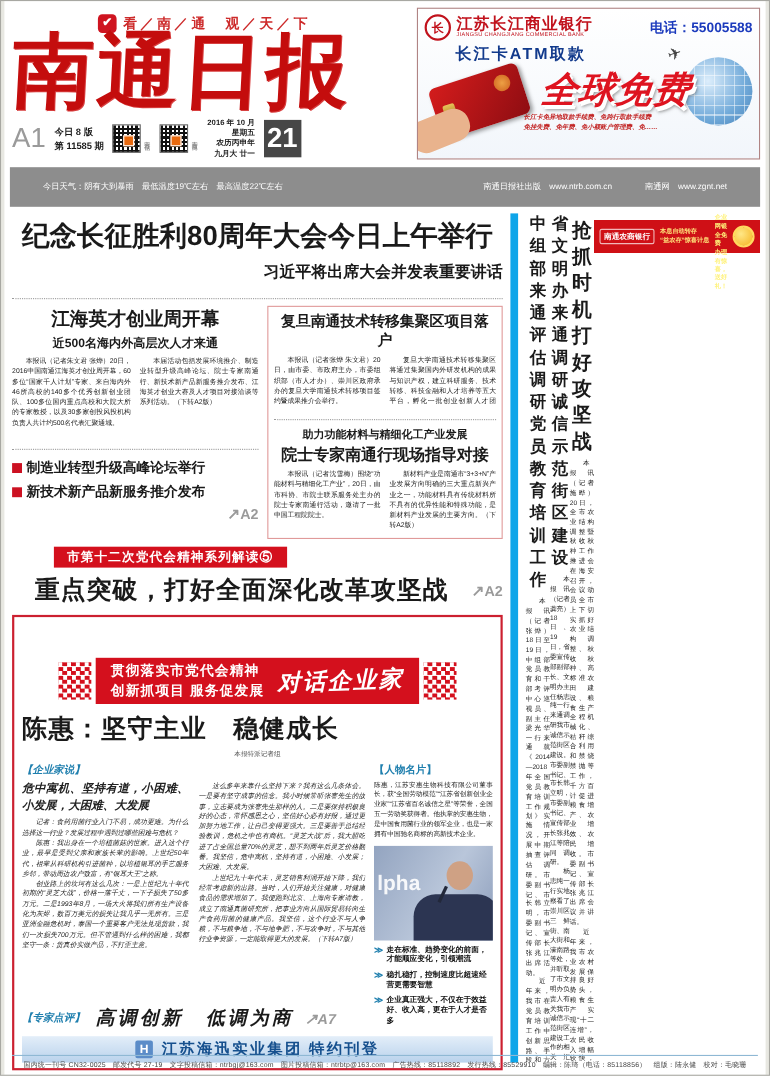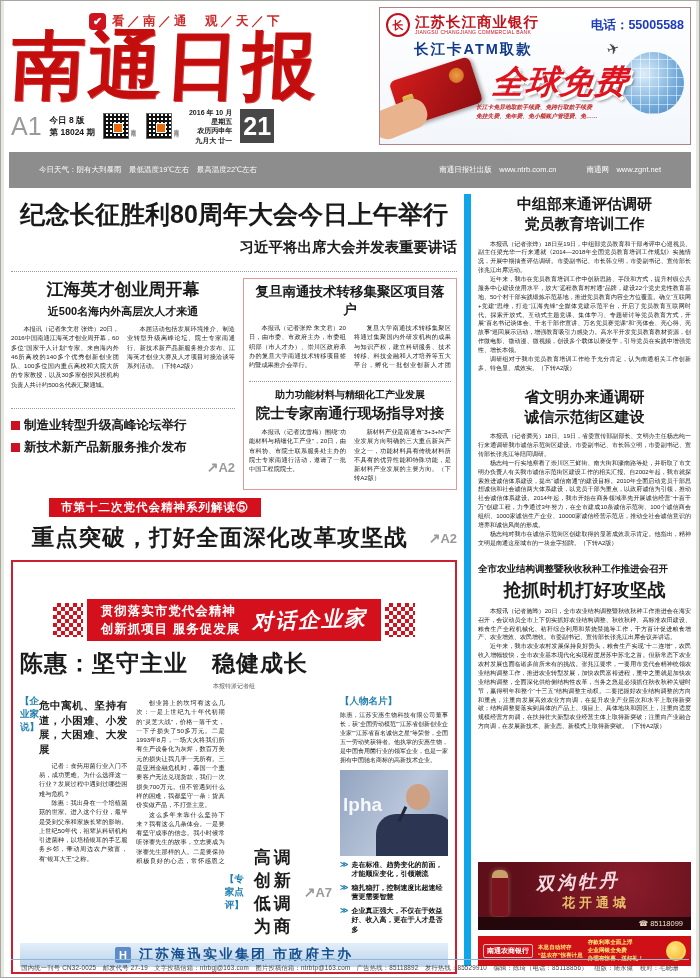--- a/index.html
+++ b/index.html
@@ -65,21 +65,21 @@
              font-weight:900; font-size:12px; display:flex; align-items:center; justify-content:center; letter-spacing:1px; }
 
   
   .infobar { height:28px; margin:3px 8px 0 8px; background:#8d8d8d; color:#fff; font-size:7.5px;
              display:flex; align-items:center; padding:18px 30px; gap:30px; }
   .infobar .sp { flex:1; }
 
   
   .content { display:flex; padding:6px 8px 0 10px; height:778px; }
   .col-left { width:460px; padding-right:7px; border-right:7px solid #0ea5e9; display:flex; flex-direction:column; }
-  .col-right { flex:1; padding-left:7px; display:flex; flex-direction:column; overflow:hidden; }
+  .col-right { flex:1; padding-left:7px; display:flex; flex-direction:row; overflow:hidden; }
 
   .lead-h1 { font-size:25px; font-weight:900; text-align:center; letter-spacing:0; margin-top:4px; }
   .lead-h2 { font-size:14.5px; font-weight:900; text-align:right; margin-top:7px; }
   .bodytext { font-size:6.2px; line-height:1.5; text-align:justify; color:#222; }
   .bodytext p { text-indent:2em; }
   .lead-body { columns:4; column-gap:8px; height:98px; overflow:hidden; margin-top:8px; }
   .dotted { border-top:1px dotted #999; margin:6px 0; }
 
   .mid-row { display:flex; gap:8px; }
   .talent { width:224px; }
@@ -110,21 +110,21 @@
   .dialog { border:2px solid #cc2030; margin-top:7px; padding:5px 7px; flex:1; display:flex; flex-direction:column; }
   .band { display:flex; align-items:center; justify-content:center; gap:4px; height:42px;margin-top:32px; }
   .checker { width:30px; height:34px; background:repeating-conic-gradient(#d4101d 0% 25%, #ffffff 0% 50%) 0 0 / 8px 8px; }
   .band-core { background:#d4101d; height:42px; display:flex; align-items:center; gap:12px; padding:0 14px; }
   .band-lines { color:#fff; font-weight:900; font-size:12.5px; line-height:1.45; letter-spacing:1px; }
   .band-title { color:#fff; font-family:"Liberation Serif", serif; font-style:italic; font-weight:900;
                 font-size:21px; letter-spacing:2px; transform:rotate(-2deg); }
   .dlg-h1 { font-size:23px; font-weight:900; text-align:left; margin-top:7px; letter-spacing:1px; }
   .dlg-byline { font-size:6px; color:#555; text-align:center; margin-top:3px; }
   .dlg-body { display:flex; gap:8px; margin-top:4px; flex:1; }
-  .dlg-left { flex:1; display:flex; flex-direction:row; }
+  .dlg-left { flex:1; display:flex; flex-direction:column;font-style:italic; }
   .sect-label { color:#1f7fae; font-weight:900; font-size:9.5px; }
   .says-flow { columns:2; column-gap:9px; height:172px; overflow:hidden; margin-top:3px; }
   .says-intro { font-size:10.5px; font-weight:900; line-height:1.4; margin-bottom:4px; }
   .expert-row { display:flex; align-items:center; gap:10px; margin-top:auto; padding-top:4px; }
   .expert-h1 { font-size:17px; font-weight:900; letter-spacing:3px; }
   .dlg-right { width:108px; }
   .profile-text { font-size:6px; line-height:1.5; text-align:justify; margin-top:3px; color:#222; }
   .photo { width:108px; height:86px; margin-top:5px; position:relative; overflow:hidden;
            background:linear-gradient(120deg,#93a4c0,#b9c6da 55%,#8b9cba); }
   .photo .brand { position:absolute; left:3px; top:24px; color:rgba(255,255,255,.9); font-weight:900; font-size:19px; }
@@ -180,21 +180,21 @@
     <div class="mast-left">
       <div class="tagline">
         <span class="tag-logo">✔</span>
         <span class="tag-text">看／南／通　观／天／下</span>
       </div>
       <div class="paper-title">南通日报</div>
       <div class="mast-meta">
         <span class="page-label">A1</span>
         <div class="edition">
           <div>今日 8 版</div>
-          <div>第 18024 期</div>
+          <div>第 11585 期</div>
         </div>
         <div class="qr-wrap">
           <div class="qr"></div>
           <span class="qr-label">官方微信</span>
         </div>
         <div class="qr-wrap">
           <div class="qr"></div>
           <span class="qr-label">官方微博</span>
         </div>
         <div class="dateblock">
@@ -352,21 +352,21 @@
               <div class="quote">
                 <span class="chev">≫</span>
                 <span class="quote-text">企业真正强大，不仅在于效益好、收入高，更在于人才是否多</span>
               </div>
             </div>
           </div>
         </div>
 
         <div class="sponsor">
           <span class="sp-logo">H</span>
-          <span class="sp-text">江苏海迅实业集团 市政府主办</span>
+          <span class="sp-text">江苏海迅实业集团 特约刊登</span>
         </div>
       </div>
     </div>
 
     <div class="col-right">
 
       <div class="r-art">
         <div class="r-h1">中组部来通评估调研</div>
         <div class="r-h1">党员教育培训工作</div>
         <div class="r-body">
@@ -384,21 +384,20 @@
         <div class="r-body">
           <p>本报讯（记者龚亮）18日、19日，省委宣传部副部长、文明办主任杨志纯一行来通调研我市诚信示范街区建设。市委副书记、市长韩立明，市委副书记、宣传部长张兆江等陪同调研。</p>
           <p>杨志纯一行实地察看了崇川区三鲜街、南大街和濠南路等处，并听取了市文明办负责人有关我市诚信示范街区建设工作的相关汇报。自2002年起，我市就探索推进诚信体系建设，提出“诚信南通”的建设目标。2010年全面启动党员干部思想诚信和社会诚信两大体系建设，以党员干部为重点，以政府诚信为引领，推动社会诚信体系建设。2014年起，我市开始在商务领域率先开展诚信经营“十百千万”创建工程，力争通过3年努力，在全市建成10条诚信示范街、100个诚信商会组织、1000家诚信生产企业、10000家诚信经营示范店，推动全社会诚信意识的培养和诚信风尚的形成。</p>
           <p>杨志纯对我市在诚信示范街区创建取得的显著成效表示肯定。他指出，精神文明是南通这座城市的一块金字招牌。（下转A2版）</p>
         </div>
       </div>
 
       <div class="gap1"></div>
 
       <div class="r-art">
-        <div class="r-kicker">全市农业结构调整暨秋收秋种工作推进会召开</div>
         <div class="r-h1b">抢抓时机打好攻坚战</div>
         <div class="r-body">
           <p>本报讯（记者施晔）20日，全市农业结构调整暨秋收秋种工作推进会在海安召开，会议动员全市上下切实抓好农业结构调整、秋收秋种、高标准农田建设、粮食生产全程机械化、秸秆综合利用和禁烧禁抛等工作，千方百计促进粮食增产、农业增效、农民增收。市委副书记、宣传部长张兆江出席会议并讲话。</p>
           <p>近年来，我市农业农村发展保持良好势头，粮食生产实现“十二连增”，农民收入增幅较快，全市农业基本现代化实现程度居苏中苏北之首。但新常态下农业农村发展也面临诸多前所未有的挑战。张兆江要求，一要用市党代会精神统领农业结构调整工作，推进农业转型发展，加快农民富裕进程，重中之重就是加快农业结构调整，全面深化供给侧结构性改革，当务之急是必须抓住秋收秋种关键时节，赢得明年和整个“十三五”结构调整主动权。二要把握好农业结构调整的方向和重点，注重向发展高效农业方向调，在提升农业产业层次和水平上取得新突破；结构调整要落实到具体的产品上、项目上、具体地块和园区上，注重向适度规模经营方向调，在扶持壮大新型农业经营主体上取得新突破；注重向产业融合方向调，在发展新技术、新业态、新模式上取得新突破。（下转A2版）</p>
         </div>
       </div>
 
       <div class="wine-ad">
         <div class="bottle"></div>
         <div class="wine-t1">双沟牡丹</div>

